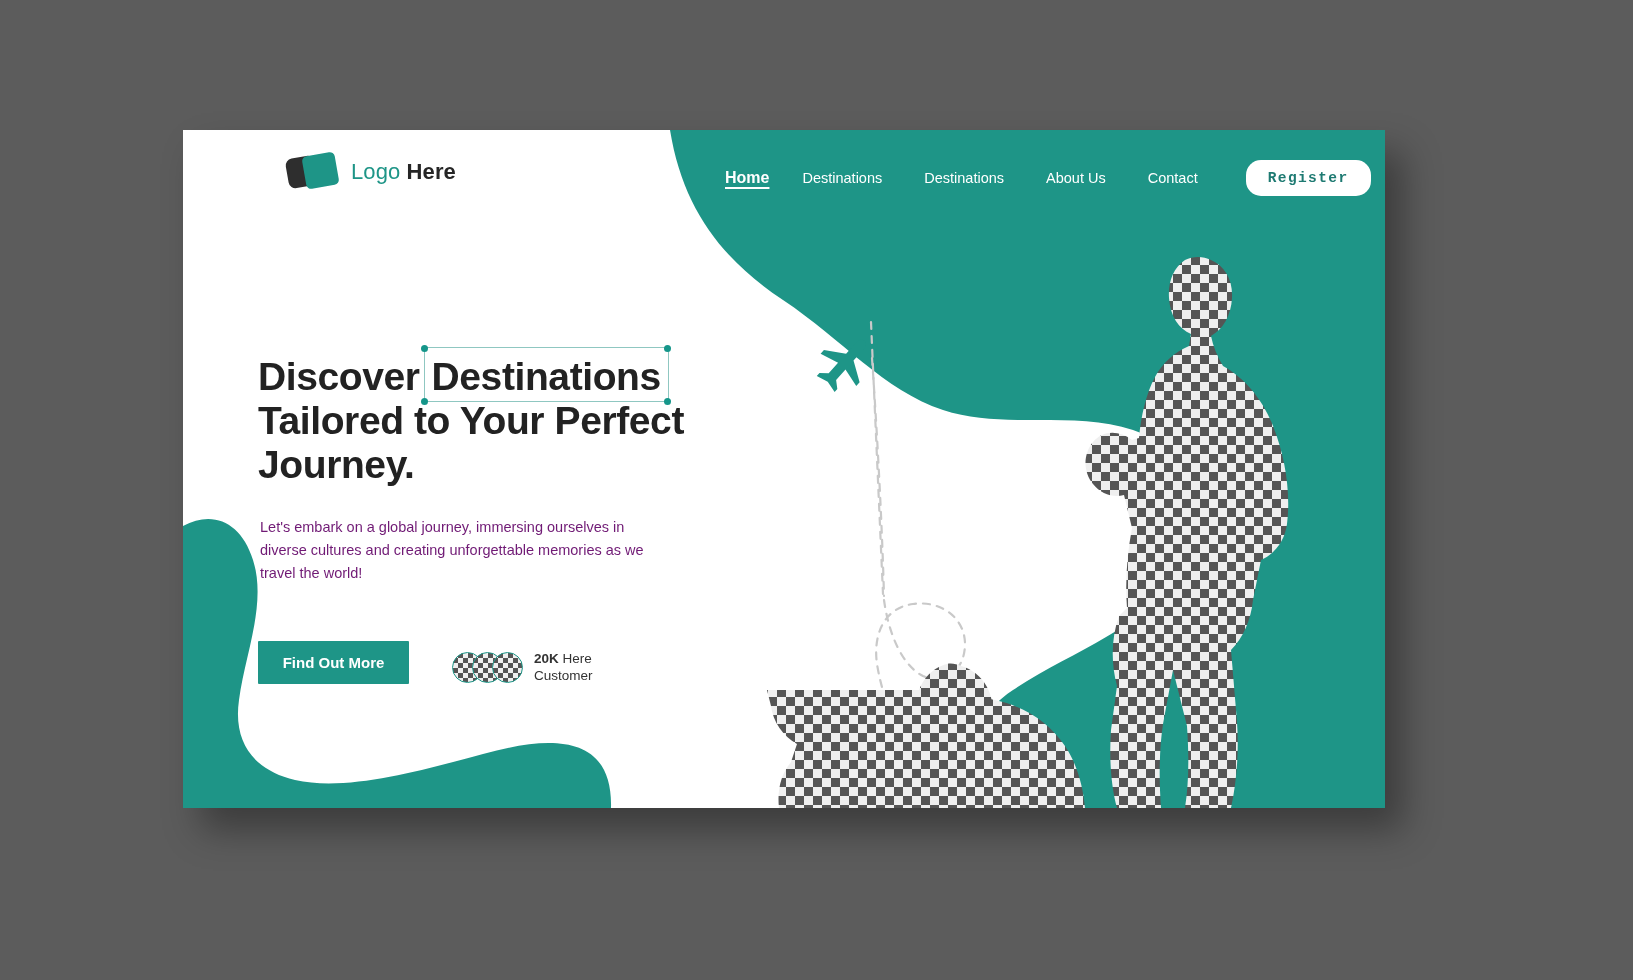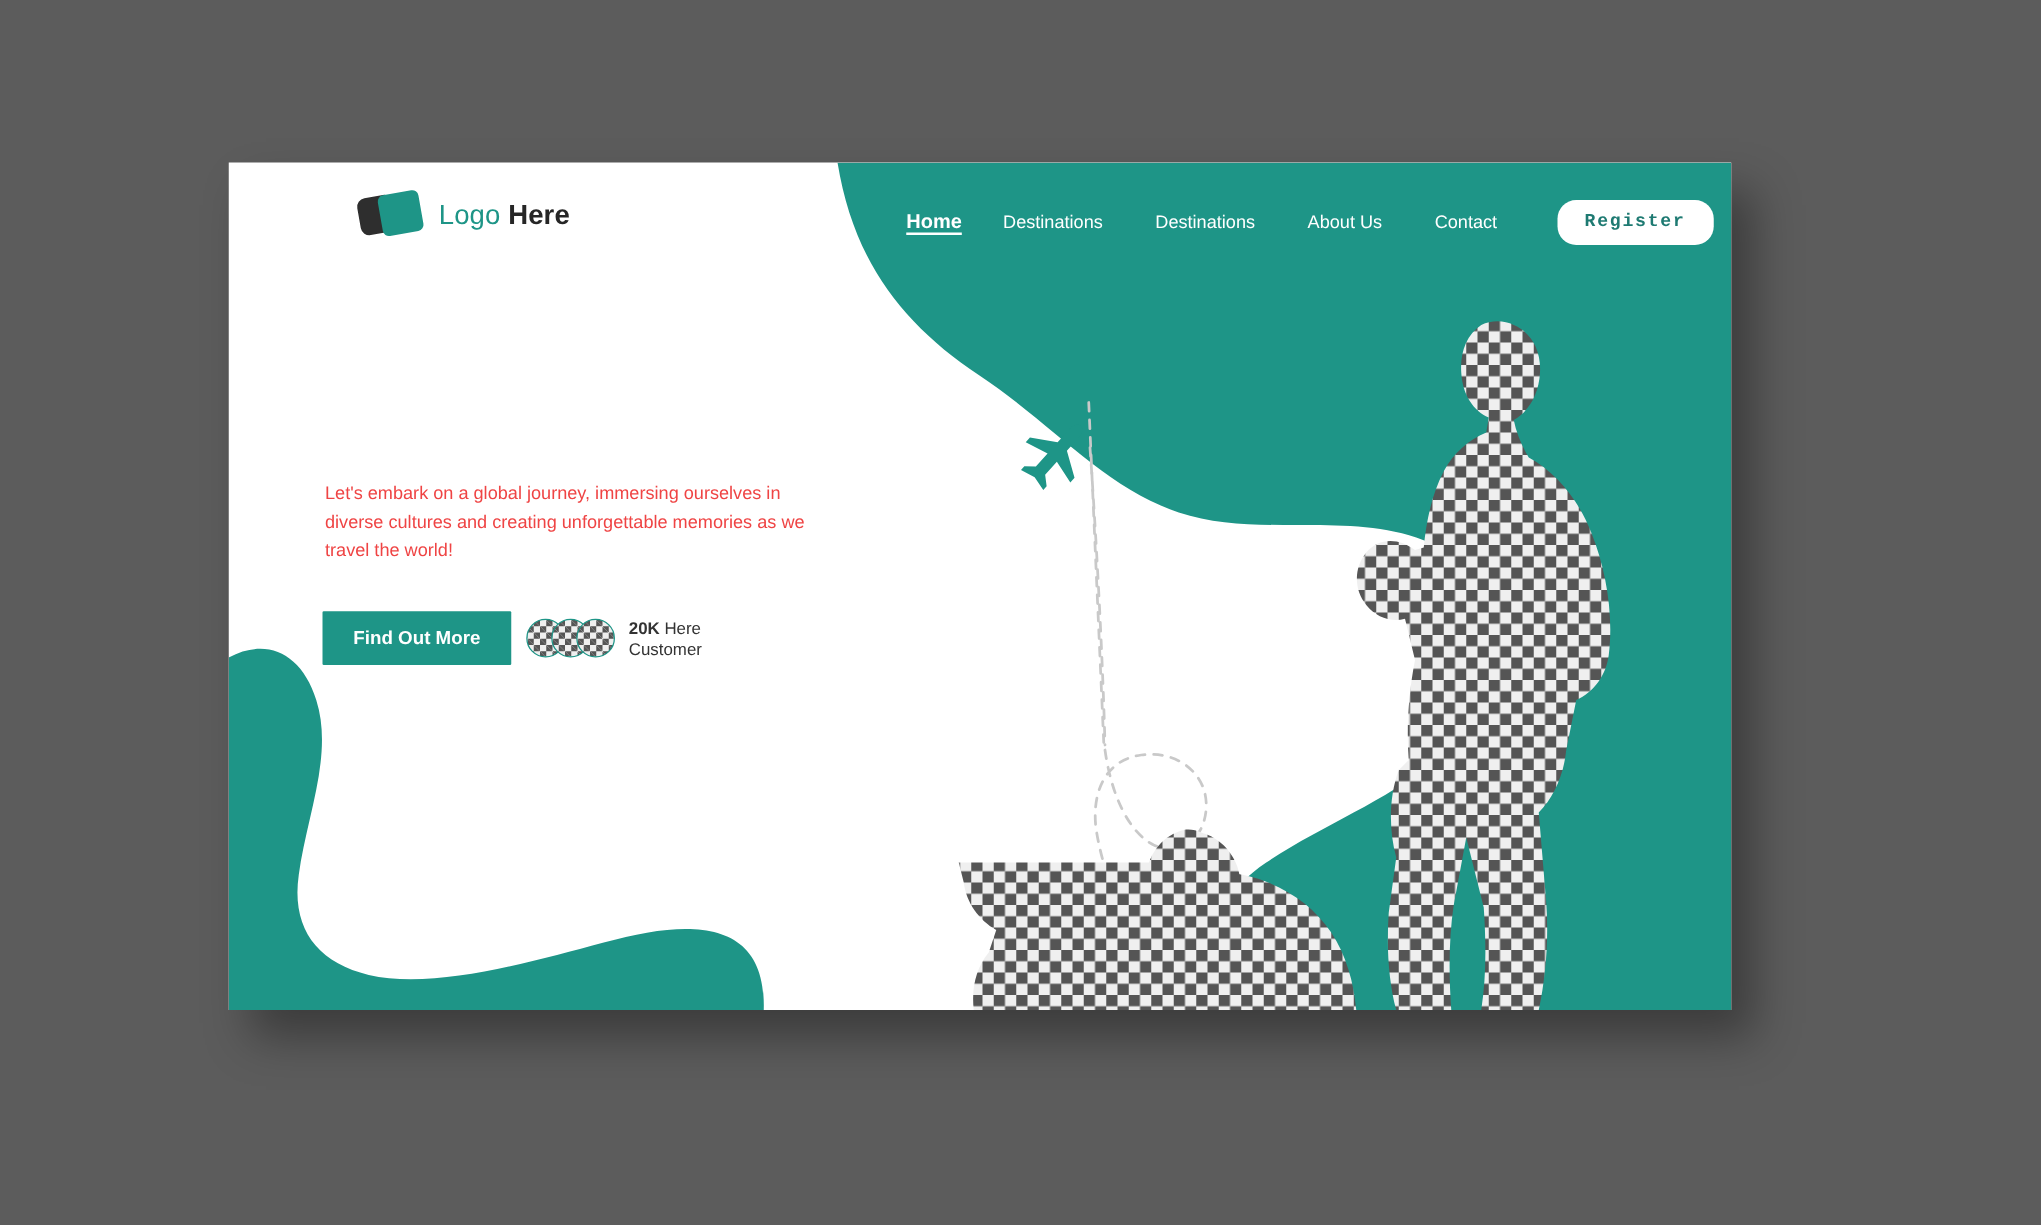--- a/index.html
+++ b/index.html
@@ -179,29 +179,29 @@
   }
   .sel-dot.tl { left: -3.5px; top: -3.5px; }
   .sel-dot.tr { right: -3.5px; top: -3.5px; }
   .sel-dot.bl { left: -3.5px; bottom: -3.5px; }
   .sel-dot.br { right: -3.5px; bottom: -3.5px; }
 
   .subcopy {
     margin: 29px 0 0 2px;
     font-size: 14.5px;
     line-height: 23px;
-    color: #ef4444;
+    color: #701a75;
     width: 408px;
   }
 
   .cta-row {
-    margin-top: 36px;
-    display: flex;
-    align-items: center;
-    gap: 12px;
+    margin-top: 56px;
+    display: flex;
+    align-items: flex-end;
+    gap: 43px;
   }
   .find-btn {
     background: #1e9587;
     color: #ffffff;
     border: none;
     font-size: 15px;
     font-weight: 700;
     padding: 13px 0;
     width: 151px;
     text-align: center;
@@ -390,20 +390,28 @@
         <a class="nav-item">Destinations</a>
         <a class="nav-item">Destinations</a>
         <a class="nav-item">About Us</a>
         <a class="nav-item">Contact</a>
         <button class="register-btn">Register</button>
       </nav>
     </div>
 
     <div class="hero">
 
+      <h1 class="headline">
+        <span>Discover</span><span class="hl-sel"><span class="sel-box">
+              <span class="sel-dot tl"></span>
+              <span class="sel-dot tr"></span>
+              <span class="sel-dot bl"></span>
+              <span class="sel-dot br"></span>
+            </span><span>Destinations</span></span><br><span>Tailored to Your Perfect Journey.</span>
+      </h1>
 
       <p class="subcopy">Let's embark on a global journey, immersing ourselves in diverse cultures and creating unforgettable memories as we travel the world!</p>
 
       <div class="cta-row">
         <button class="find-btn">Find Out More</button>
 
         <div class="customers">
           <div class="avatars">
             <div class="avatar"></div>
             <div class="avatar"></div>

